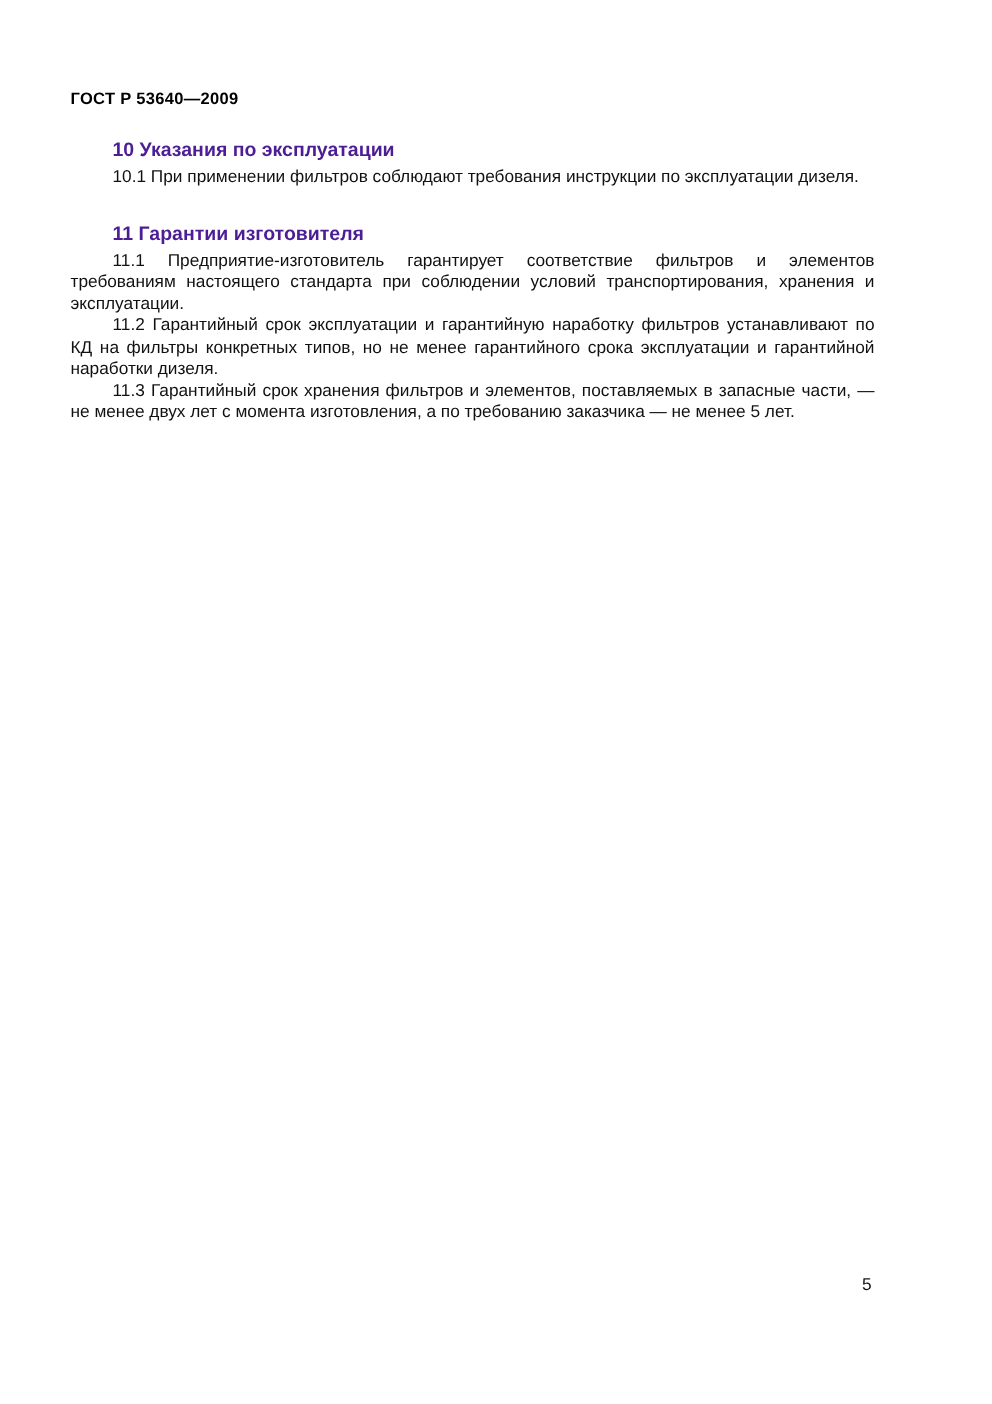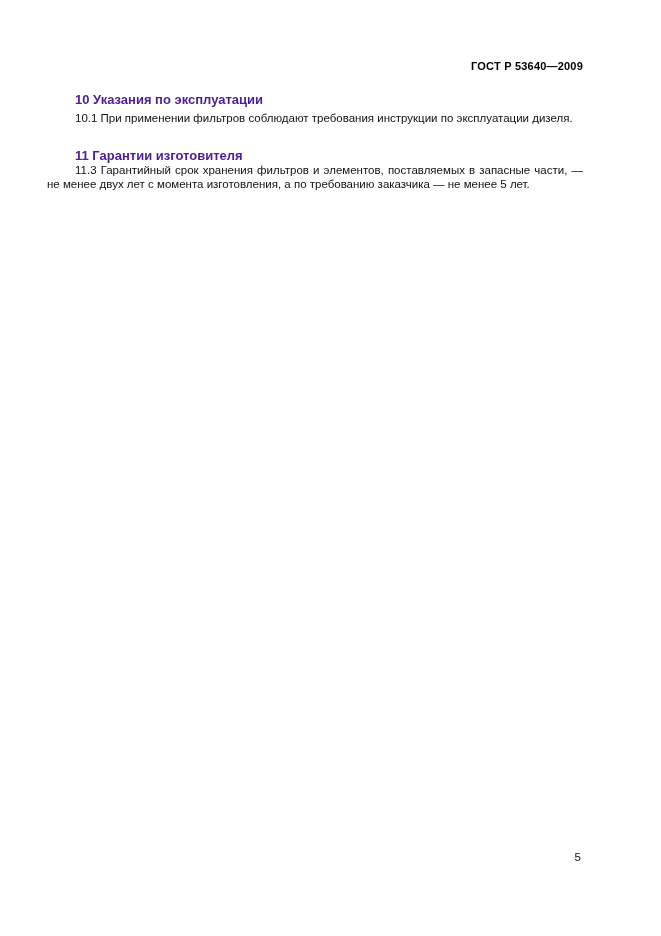--- a/index.html
+++ b/index.html
@@ -17,21 +17,20 @@
     box-sizing: border-box;
     overflow: hidden;
   }
   .content {
     position: absolute;
     top: 60px;
     left: 47px;
     right: 78px;
   }
   .doc-header {
-    text-align: right;
     font-size: 11px;
     font-weight: bold;
     letter-spacing: 0.2px;
     margin-bottom: 20px;
     color: #000000;
   }
   .section-heading {
     font-size: 13px;
     font-weight: bold;
     color: #4c1d95;
@@ -71,20 +70,22 @@
   <div class="content">
 
     <div class="doc-header">ГОСТ Р 53640—2009</div>
 
     <h2 class="section-heading first">10  Указания по эксплуатации</h2>
 
     <p class="para after-heading">10.1  При применении фильтров соблюдают требования инструкции по эксплуатации дизеля.</p>
 
     <h2 class="section-heading second">11  Гарантии изготовителя</h2>
 
+    <p class="para after-heading">11.1  Предприятие-изготовитель гарантирует соответствие фильтров и элементов требованиям настоящего стандарта при соблюдении условий транспортирования, хранения и эксплуатации.</p>
 
+    <p class="para">11.2  Гарантийный срок эксплуатации и гарантийную наработку фильтров устанавливают по КД на фильтры конкретных типов, но не менее гарантийного срока эксплуатации и гарантийной наработки дизеля.</p>
 
     <p class="para">11.3  Гарантийный срок хранения фильтров и элементов, поставляемых в запасные части, — не менее двух лет с момента изготовления, а по требованию заказчика — не менее 5 лет.</p>
 
   </div>
 
   <div class="page-number">5</div>
 </div>
 
 </body></html>

